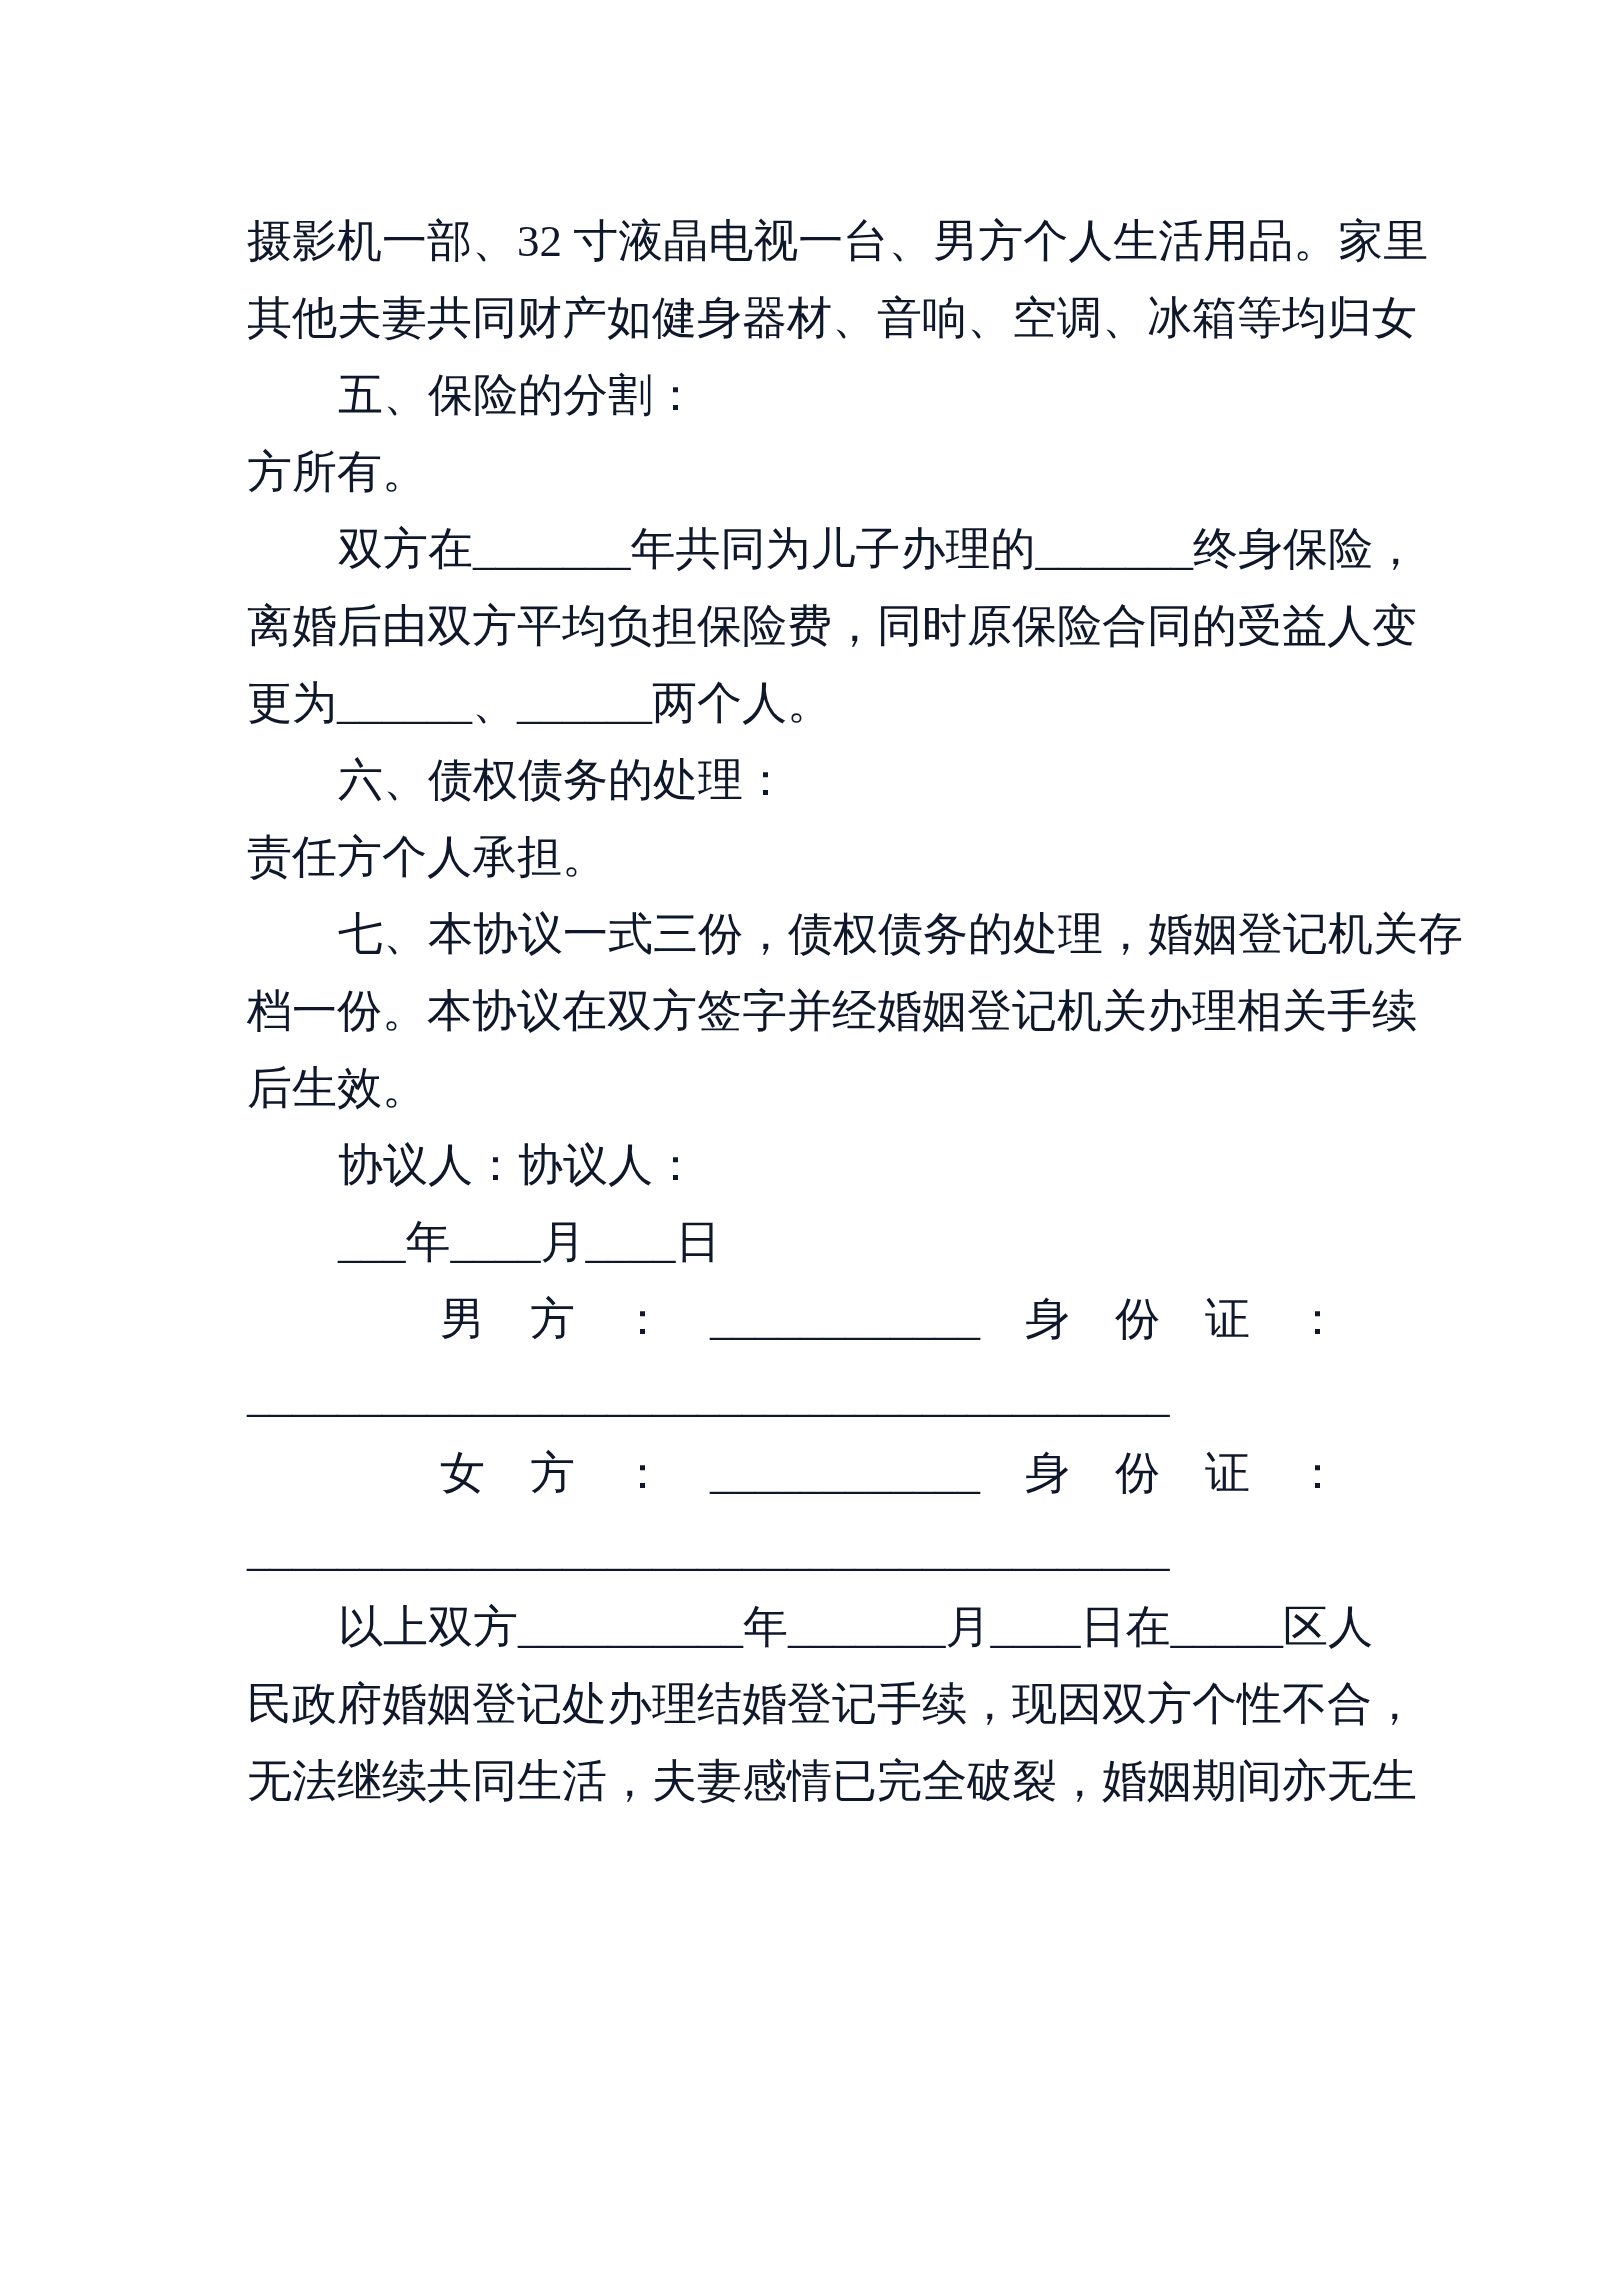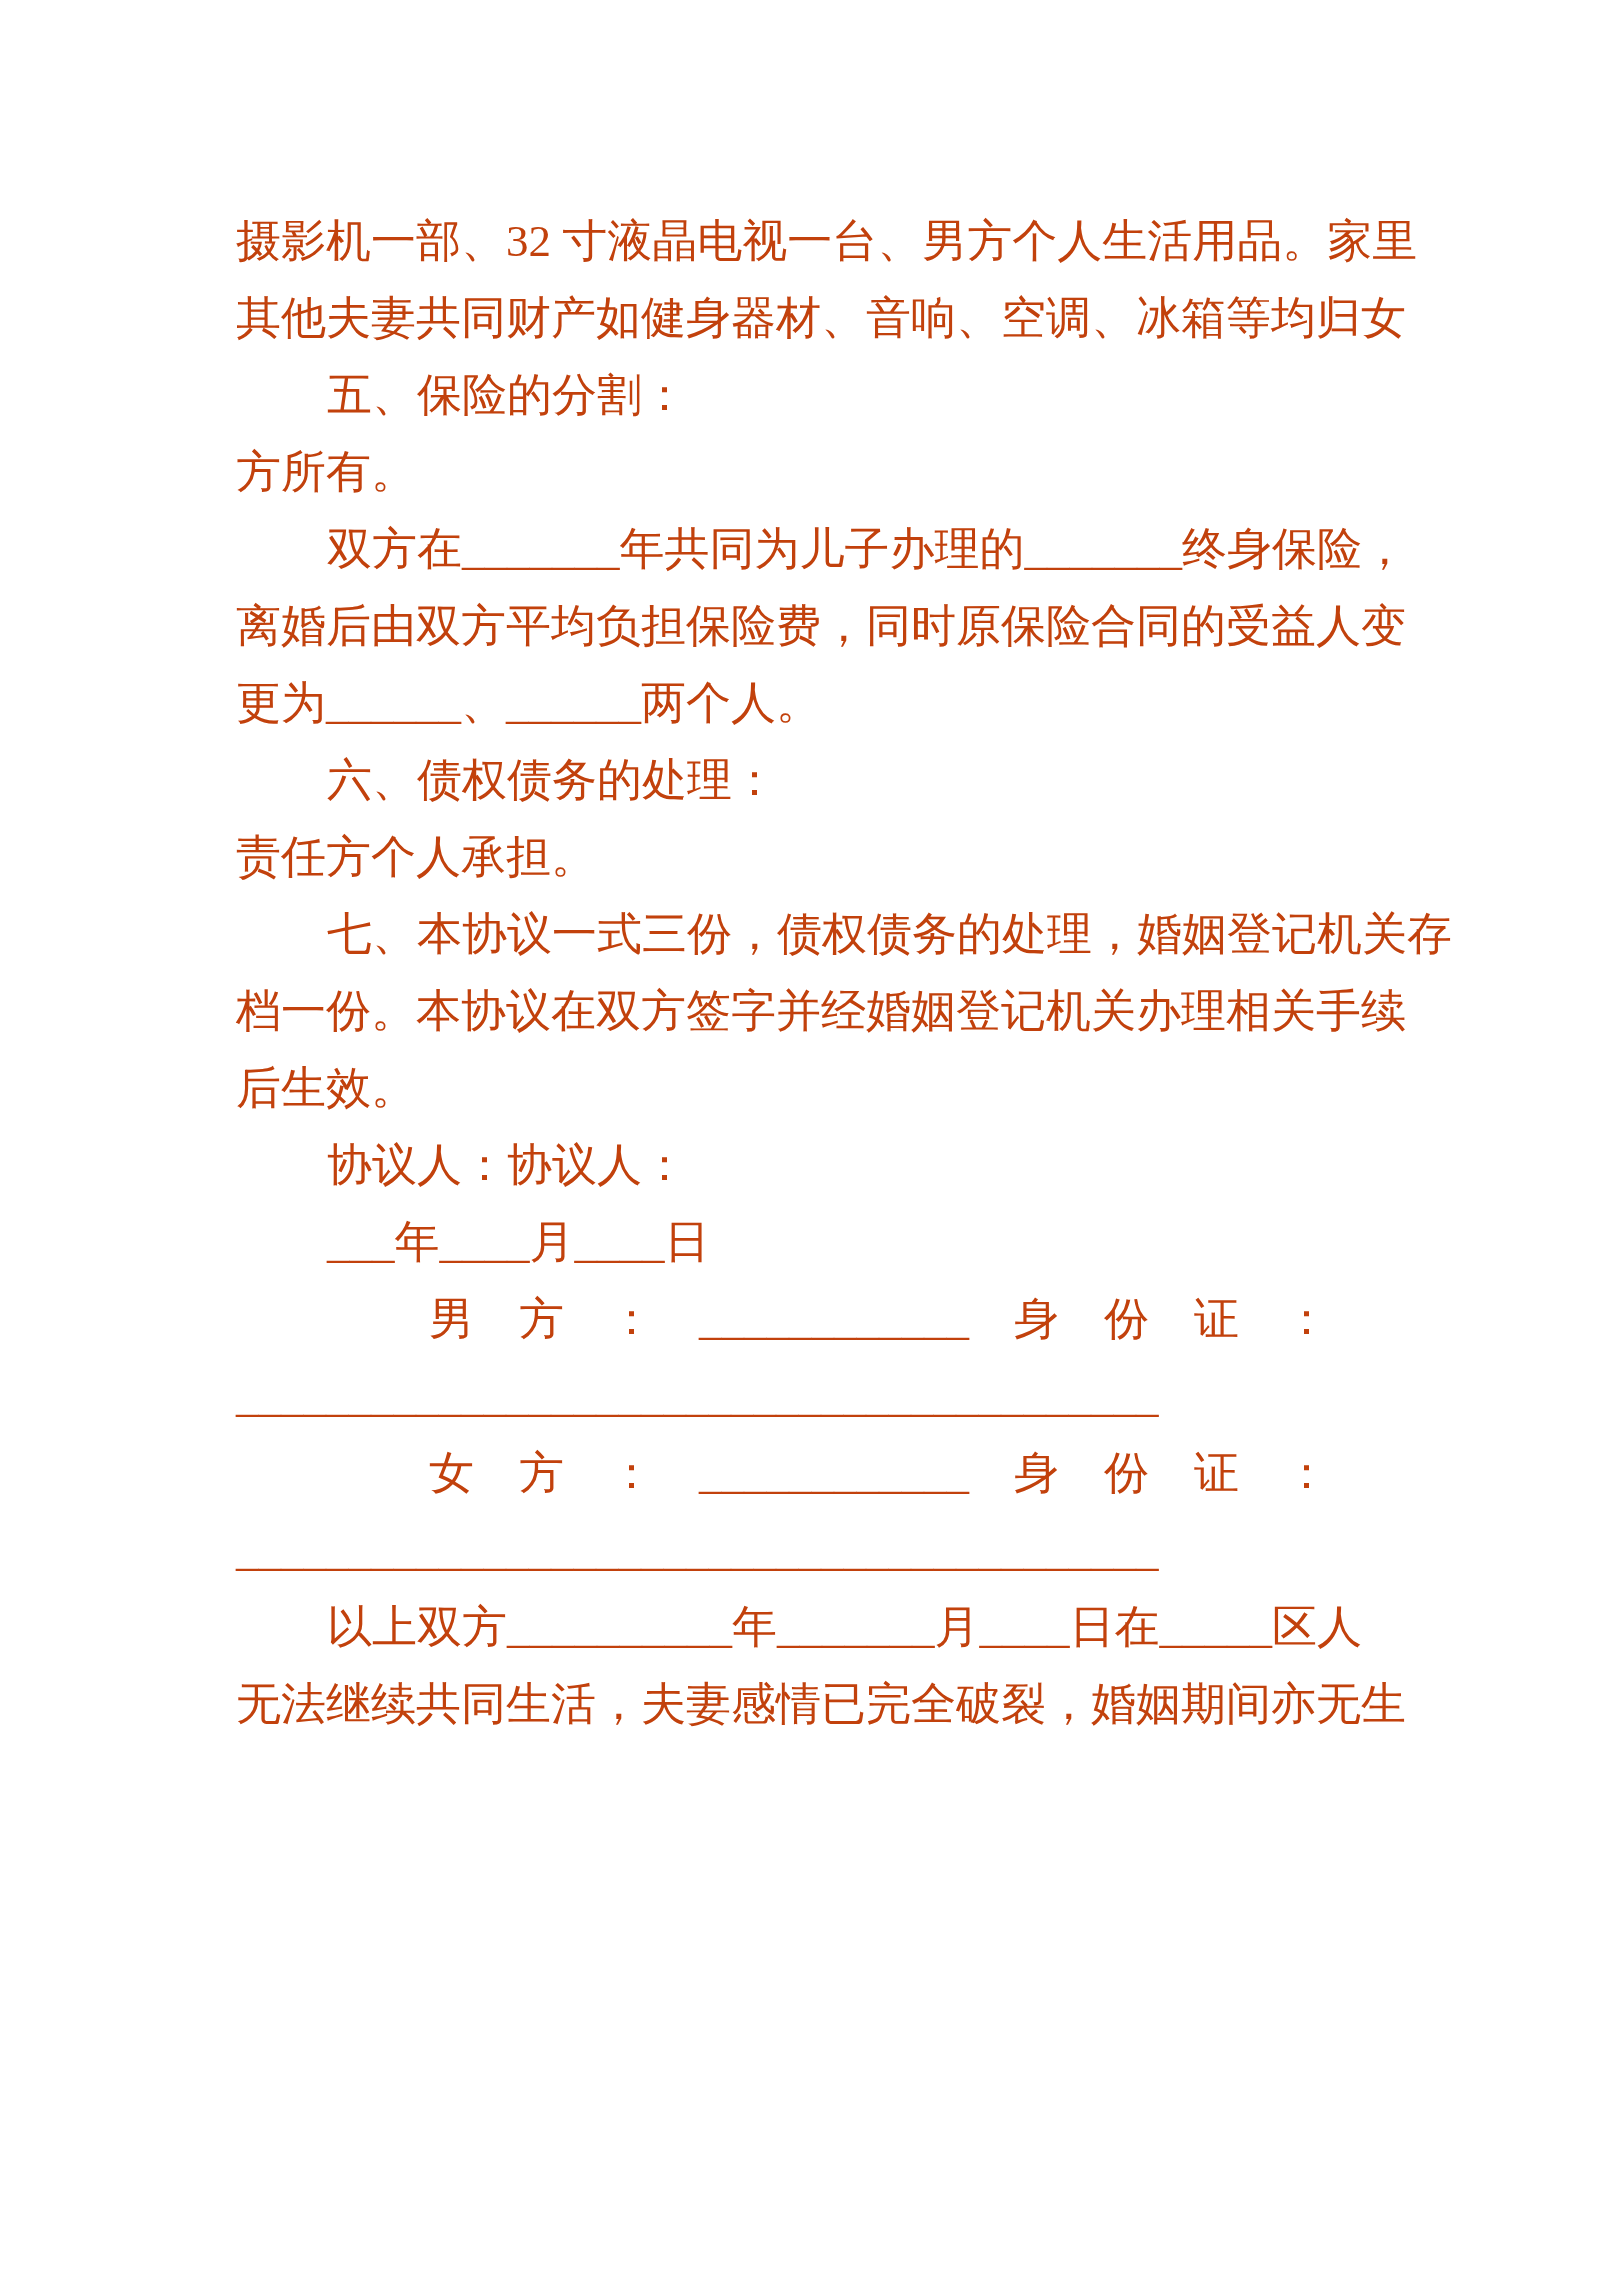--- a/index.html
+++ b/index.html
@@ -9,24 +9,24 @@
   }
   .page {
     position: relative;
     width: 1623px;
     height: 2295px;
     background: #ffffff;
     overflow: hidden;
   }
   .doc {
     position: absolute;
-    left: 236px;
+    left: 247px;
     top: 203px;
     width: 1183px;
-    color: #c2410c;
+    color: #0f172a;
     font-family: "Liberation Serif", "DejaVu Serif", serif;
     font-size: 45px;
     font-weight: 400;
     line-height: 77px;
     white-space: nowrap;
   }
   .line {
     height: 77px;
   }
   
@@ -51,16 +51,17 @@
     <div class="line ind2">七、本协议一式三份，债权债务的处理，婚姻登记机关存</div>
     <div class="line">档一份。本协议在双方签字并经婚姻登记机关办理相关手续</div>
     <div class="line">后生效。</div>
     <div class="line ind2">协议人：协议人：</div>
     <div class="line ind2">___年____月____日</div>
     <div class="line indw">男　方　：　____________　身　份　证　：</div>
     <div class="line">_________________________________________</div>
     <div class="line indw">女　方　：　____________　身　份　证　：</div>
     <div class="line">_________________________________________</div>
     <div class="line ind2">以上双方__________年_______月____日在_____区人</div>
+    <div class="line">民政府婚姻登记处办理结婚登记手续，现因双方个性不合，</div>
     <div class="line">无法继续共同生活，夫妻感情已完全破裂，婚姻期间亦无生</div>
   </div>
 </div>
 
 
 </body></html>

